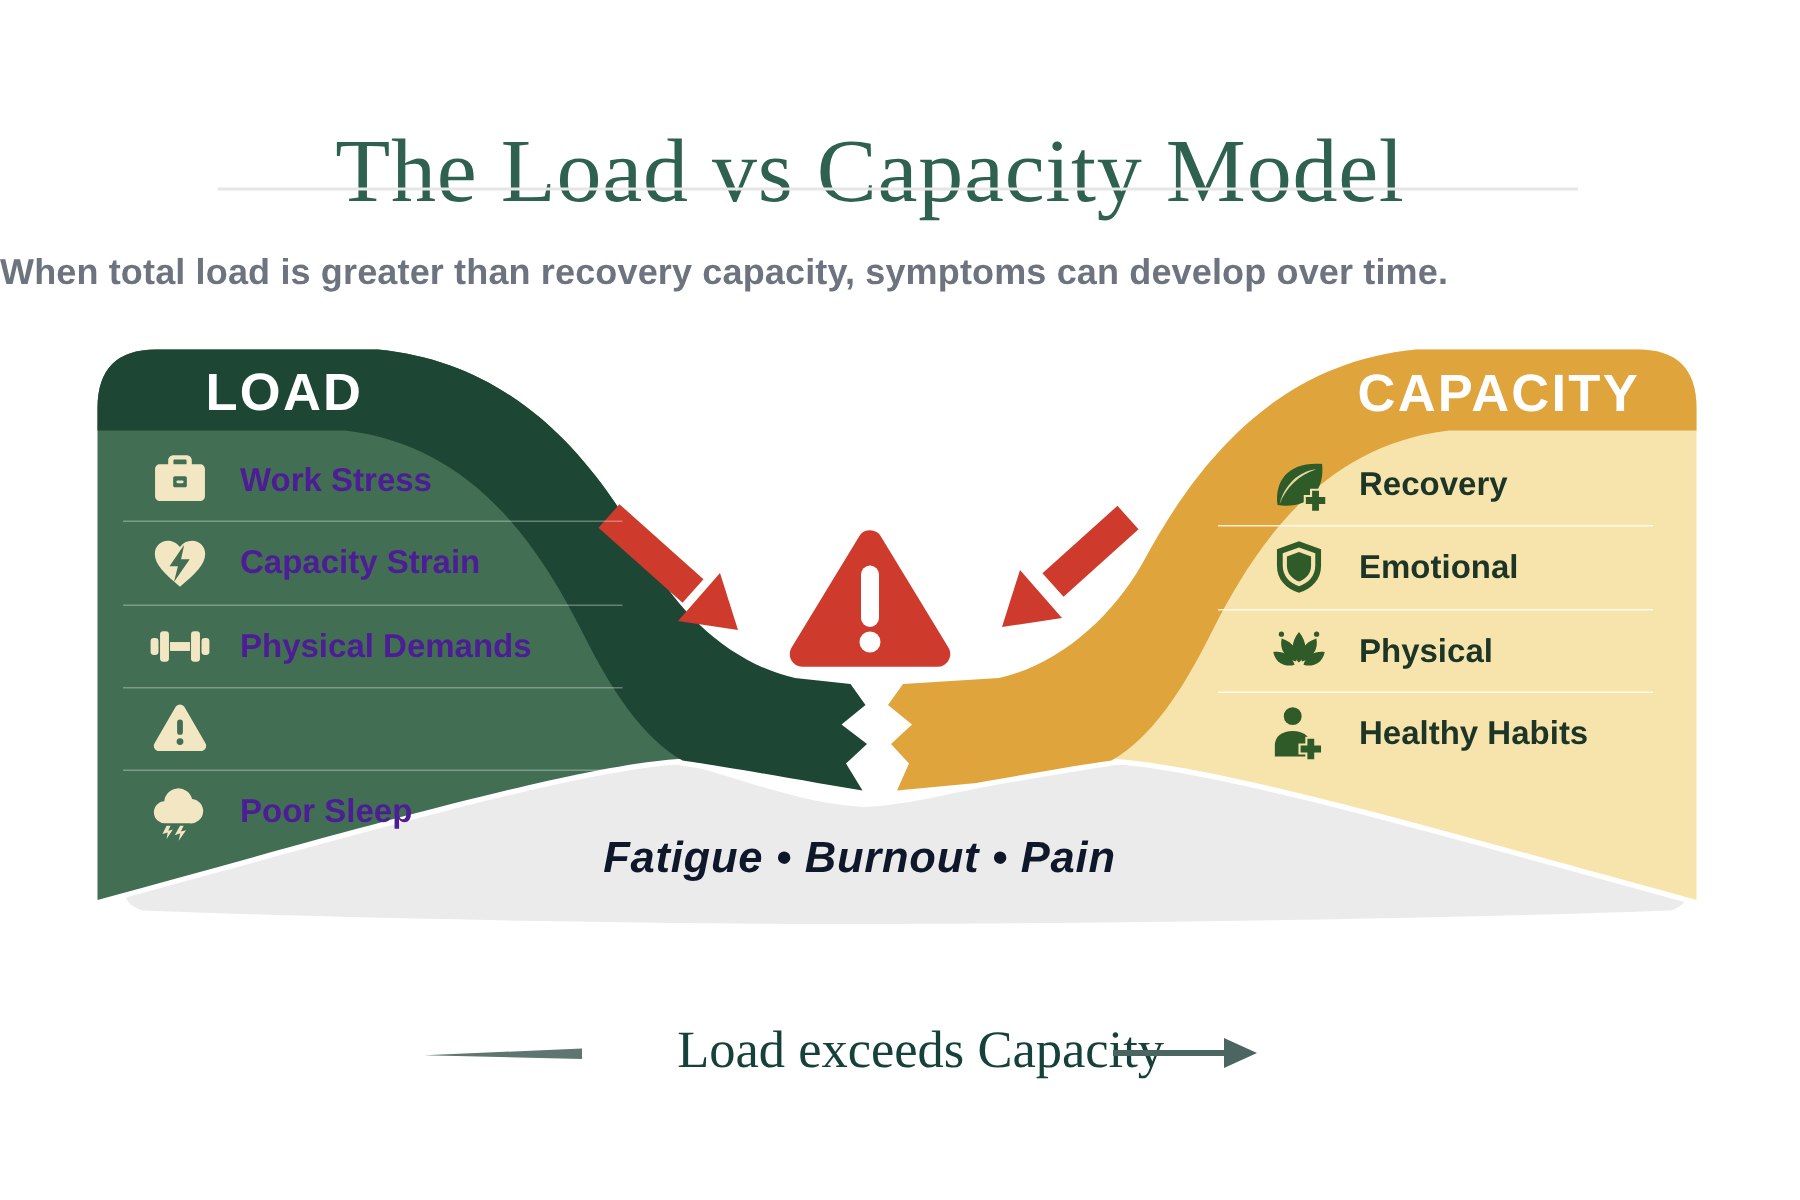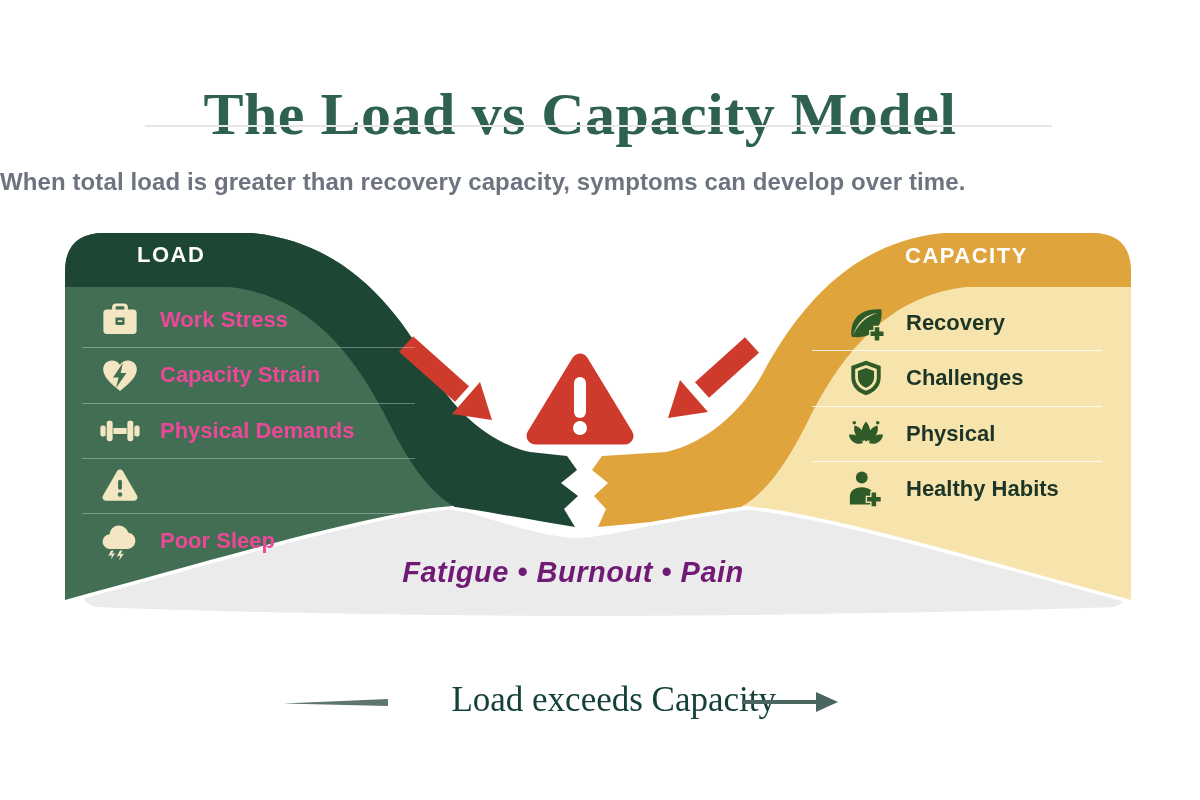--- a/index.html
+++ b/index.html
@@ -6,59 +6,59 @@
   #canvas{
     position:relative;width:1200px;height:800px;overflow:hidden;background:#fff;
     font-family:"Liberation Sans",sans-serif;
   }
   #bg-art{position:absolute;left:0;top:0;width:1200px;height:800px;}
   .abs{position:absolute;}
 
   
   .title{
     left:0;top:40px;width:1160px;text-align:center;
-    font-family:"Liberation Serif",serif;font-size:60px;font-weight:700;
+    font-family:"Liberation Serif",serif;font-size:60px;font-weight:400;
     color:#2e6150;letter-spacing:.5px;
   }
   .divider{left:145px;top:125px;width:907px;height:2px;background:#e6e6e6;}
   .subtitle{
     left:0;top:144px;width:1158px;
     font-size:24px;font-weight:600;color:#6d7480;letter-spacing:.1px;
   }
 
   
-  .panel-title{color:#ffffff;font-weight:700;font-size:22px;letter-spacing:1.5px;}
+  .panel-title{color:#ffffff;font-weight:700;font-size:35px;letter-spacing:1.5px;}
   .load-title{left:137px;top:242px;}
   .cap-title{left:905px;top:243px;}
 
   
   .list{display:flex;flex-direction:column;}
   .load-list{left:82px;top:292px;width:333px;}
   .cap-list{left:812px;top:295px;width:290px;}
   .row{
     display:flex;align-items:center;height:55.3px;box-sizing:border-box;
   }
   .load-list .row + .row{border-top:1px solid rgba(255,255,255,.32);}
   .cap-list .row + .row{border-top:1px solid rgba(255,255,255,.8);}
   .row .icon{width:44px;height:44px;flex:0 0 44px;display:flex;align-items:center;justify-content:center;}
   .load-list .row .icon{margin-left:16px;color:#f3e6c2;}
   .cap-list .row .icon{margin-left:32px;color:#2f5b28;}
   .cap-list .row .icon svg[data-icon="bed-icon"]{color:#d9992b;}
   .row .icon svg{width:42px;height:42px;display:block;}
   .row .label{margin-left:18px;font-size:22px;font-weight:600;white-space:nowrap;}
-  .load-list .label{color:#ec4899;}
+  .load-list .label{color:#4c1d95;}
   .cap-list .label{color:#1d3526;}
   .load-list .cutout{fill:#426e54;}
   .cap-list .cutout{fill:#f7e3ac;}
   .cap-list .cutout-stroke{fill:currentColor;stroke:#f7e3ac;stroke-width:1.6;paint-order:stroke;}
 
   
   .symptoms{
     left:0;top:556px;width:1146px;text-align:center;
-    font-size:29px;font-style:italic;font-weight:700;color:#701a75;letter-spacing:.5px;
+    font-size:29px;font-style:italic;font-weight:700;color:#0f172a;letter-spacing:.5px;
   }
 
   
   .footer-caption{
     left:350px;top:680px;width:426px;text-align:right;
     font-family:"Liberation Serif",serif;font-size:35px;color:#15413a;
   }
   .footer-line-left{left:283px;top:694px;}
   .footer-arrow-right{left:740px;top:688px;}
 </style>
@@ -189,21 +189,21 @@
       <span class="label">Recovery</span>
     </div>
       <div class="row">
       <span class="icon">
           <svg data-icon="shield-icon" viewBox="0 0 24 24">
       <path fill="currentColor" d="M12 2.2l8.4 3v6.3c0 5.2-3.4 8.7-8.4 10.3-5-1.6-8.4-5.1-8.4-10.3V5.2l8.4-3z"></path>
       <path class="cutout" d="M12 4.6l6.2 2.2v4.6c0 3.9-2.5 6.6-6.2 7.9-3.7-1.3-6.2-4-6.2-7.9V6.8L12 4.6z"></path>
       <path fill="currentColor" d="M12 6.3l4.6 1.7v3.5c0 2.9-1.9 5-4.6 6-2.7-1-4.6-3.1-4.6-6V8L12 6.3z"></path>
     </svg>
         </span>
-      <span class="label">Challenges</span>
+      <span class="label">Emotional</span>
     </div>
       <div class="row">
       <span class="icon">
           <svg data-icon="lotus-icon" viewBox="0 0 24 24" fill="currentColor">
       <path d="M12 4.8c1.6 1.9 2.4 3.9 2.4 5.9 0 2.6-1 4.5-2.4 5.7-1.4-1.2-2.4-3.1-2.4-5.7 0-2 .8-4 2.4-5.9z"></path>
       <path d="M5.4 7.2c2.3.7 4 2 5 3.7.9 1.7 1 3.5.5 5.1-1.8-.3-3.5-1.4-4.6-3.2-1-1.6-1.4-3.5-.9-5.6z"></path>
       <path d="M18.6 7.2c.5 2.1.1 4-1 5.6-1 1.8-2.8 2.9-4.5 3.2-.5-1.6-.4-3.4.5-5.1 1-1.7 2.7-3 5-3.7z"></path>
       <path d="M2.2 12.4c1.9-.3 3.7 0 5.2 1 1.5.9 2.5 2.3 2.9 3.8-1.7.6-3.7.5-5.3-.5-1.4-.8-2.4-2.3-2.8-4.3z"></path>
       <path d="M21.8 12.4c-.4 2-1.4 3.5-2.8 4.3-1.6 1-3.6 1.1-5.3.5.4-1.5 1.4-2.9 2.9-3.8 1.5-1 3.3-1.3 5.2-1z"></path>
       <circle cx="5.3" cy="5.6" r="1"></circle>

